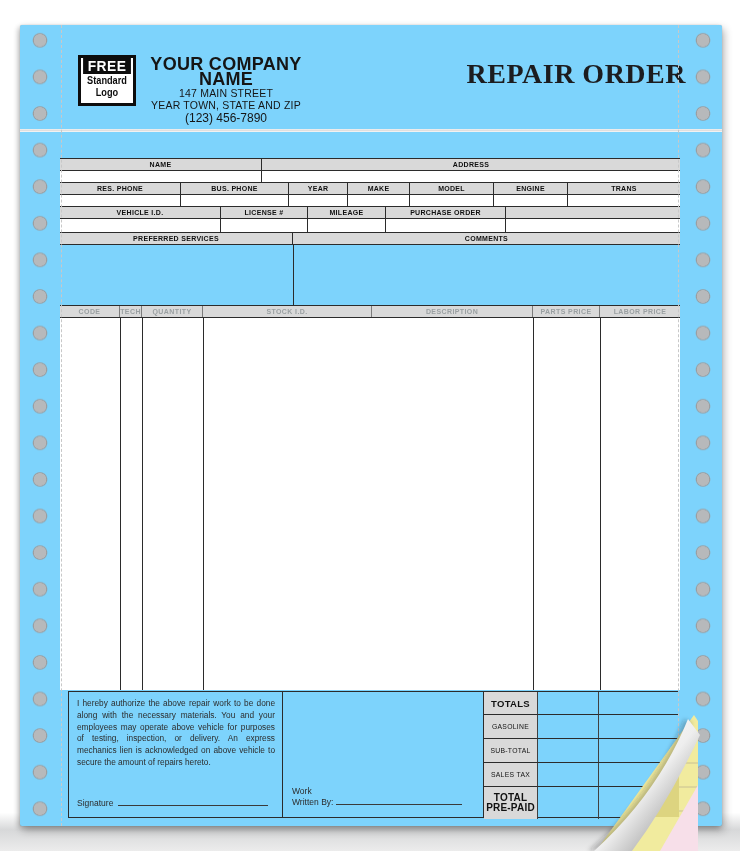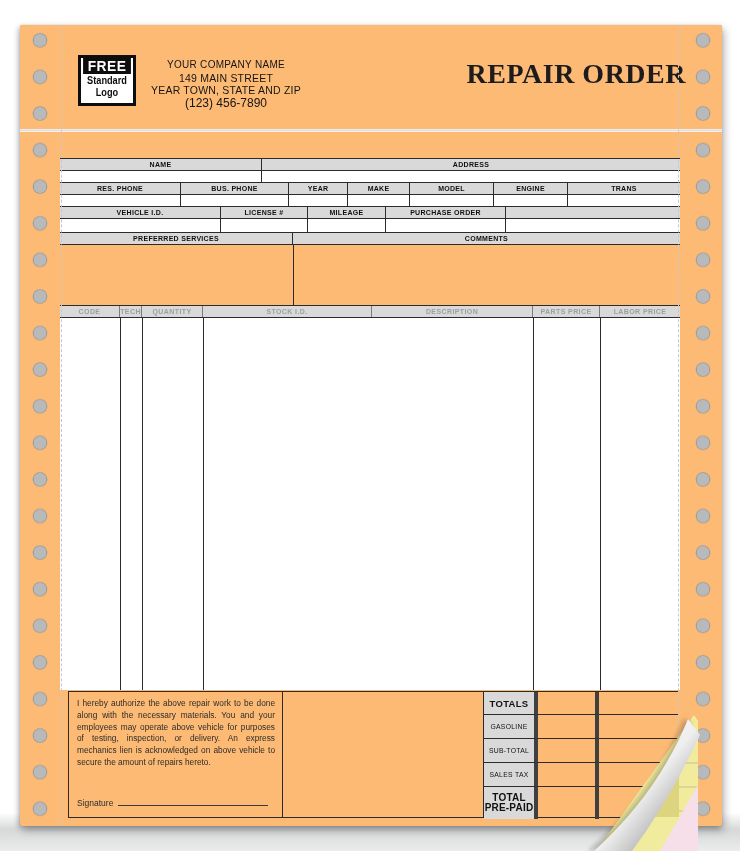--- a/index.html
+++ b/index.html
@@ -4,21 +4,21 @@
 <style>
   * { margin:0; padding:0; box-sizing:border-box; }
   html,body { width:740px; height:851px; }
   body {
     font-family:"Liberation Sans", sans-serif;
     background:linear-gradient(180deg,#ffffff 0%,#ffffff 95.5%,#d7d8d9 97.5%,#ececec 100%);
     position:relative; overflow:hidden;
   }
   .sheet {
     position:absolute; left:20px; top:25px; width:702px; height:801px;
-    background:#fdba74; border-radius:2px;
+    background:#7dd3fc; border-radius:2px;
     box-shadow:-2px 2px 5px rgba(0,0,0,.18), 2px 4px 9px rgba(0,0,0,.30), 0 0 1px rgba(0,0,0,.25);
   }
   .crease {
     position:absolute; left:0; top:104px; width:100%; height:3px;
     background:linear-gradient(180deg,#f2f2f2,#dfdfdf,#fafafa);
   }
   .tractor {
     position:absolute; top:0; height:100%;
     background-repeat:repeat-y;
   }
@@ -39,21 +39,21 @@
   }
   .logo-free {
     display:block; background:#0d0d0d; color:#fff; font-weight:bold;
     font-size:15px; line-height:16px; letter-spacing:.5px;
     transform:scaleX(.92); transform-origin:center;
   }
   .logo-sub { display:block; color:#0d0d0d; font-weight:bold; font-size:11.5px; line-height:12px; transform:scaleX(.80); transform-origin:center; }
   .company {
     position:absolute; left:118px; top:32px; width:176px; text-align:center; color:#151515;
   }
-  .co-name { font-size:10px; font-weight:normal; letter-spacing:.3px; line-height:15px; }
+  .co-name { font-size:18px; font-weight:bold; letter-spacing:.3px; line-height:15px; }
   .co-line { font-size:10.5px; line-height:12px; letter-spacing:.2px; }
   .co-phone { font-size:12px; font-weight:normal; line-height:15px; }
   .form-title {
     position:absolute; right:36px; top:33px;
     font-family:"Liberation Serif", serif; font-weight:bold;
     font-size:28px; letter-spacing:.5px; color:#1c1c1f; white-space:nowrap;
   }
   
   .formgrid { position:absolute; left:40px; top:133px; width:620px; }
   .frow { display:flex; width:100%; }
@@ -85,21 +85,21 @@
   .sig-row { position:absolute; left:8px; bottom:9px; font-size:8.5px; color:#2c2c2c; white-space:nowrap; }
   .sig-line { display:inline-block; width:150px; border-bottom:1px solid #3a3a3a; vertical-align:baseline; margin-left:5px; }
   .mid-box { position:absolute; left:216px; top:0; width:199px; height:100%; }
   .work-row { position:absolute; left:8px; bottom:9px; font-size:8.5px; color:#2c2c2c; line-height:11px; white-space:nowrap; }
   .work-line { display:inline-block; width:126px; border-bottom:1px solid #3a3a3a; margin-left:3px; }
   .totals {
     position:absolute; left:415px; top:0; width:195px; height:100%;
     border-left:1px solid #2b2b2b;
     display:grid; grid-template-columns:54px 61px 80px; grid-template-rows:23px 24px 24px 24px 32px;
   }
-  .tcell { border-right:4px solid #404040; border-bottom:1px solid #2b2b2b; display:flex; align-items:center; justify-content:center; text-align:center; }
+  .tcell { border-right:1px solid #404040; border-bottom:1px solid #2b2b2b; display:flex; align-items:center; justify-content:center; text-align:center; }
   .tcell.last-col { border-right:none; }
   .tcell.last-row { border-bottom:none; }
   .tlabel { background:#d9d9d9; color:#111; }
   .t-head { font-size:9.5px; font-weight:bold; letter-spacing:.3px; }
   .t-sm { font-size:6.8px; letter-spacing:.3px; }
   .t-total { font-size:10px; font-weight:bold; line-height:10px; letter-spacing:.2px; }
   .curl-svg { position:absolute; left:540px; top:688px; width:185px; height:142px; pointer-events:none; }
 </style>
 </head>
 <body>
@@ -108,21 +108,21 @@
 
   <div class="crease"></div>
 
   <div class="logo-box">
     <span class="logo-free">FREE</span>
     <span class="logo-sub">Standard</span>
     <span class="logo-sub">Logo</span>
   </div>
   <div class="company">
     <div class="co-name">YOUR COMPANY NAME</div>
-    <div class="co-line">149 MAIN STREET</div>
+    <div class="co-line">147 MAIN STREET</div>
     <div class="co-line">YEAR TOWN, STATE AND ZIP</div>
     <div class="co-phone">(123) 456-7890</div>
   </div>
   <div class="form-title">REPAIR ORDER</div>
 
   <div class="formgrid">
 
     <div class="frow bar">
       <div class="cell" style="width:32.58%">NAME</div>
       <div class="cell" style="width:67.42%">ADDRESS</div>
@@ -190,20 +190,28 @@
       <div class="vline" style="left:76.29%"></div>
       <div class="vline" style="left:87.10%"></div>
     </div>
   </div>
 
   <div class="footer">
     <div class="auth-box">
       <div class="auth-text">I hereby authorize the above repair work to be done along with the necessary materials. You and your employees may operate above vehicle for purposes of testing, inspection, or delivery. An express mechanics lien is acknowledged on above vehicle to secure the amount of repairs hereto.</div>
       <div class="sig-row">
         <span>Signature</span><span class="sig-line"></span>
+      </div>
+    </div>
+    <div class="mid-box">
+      <div class="work-row">
+        <div>Work</div>
+        <div>
+          <span>Written By:</span><span class="work-line"></span>
+        </div>
       </div>
     </div>
     <div class="totals">
       <div class="tcell tlabel t-head">TOTALS</div>
       <div class="tcell"></div>
       <div class="tcell last-col"></div>
 
       <div class="tcell tlabel t-sm">GASOLINE</div>
       <div class="tcell"></div>
       <div class="tcell last-col"></div>

